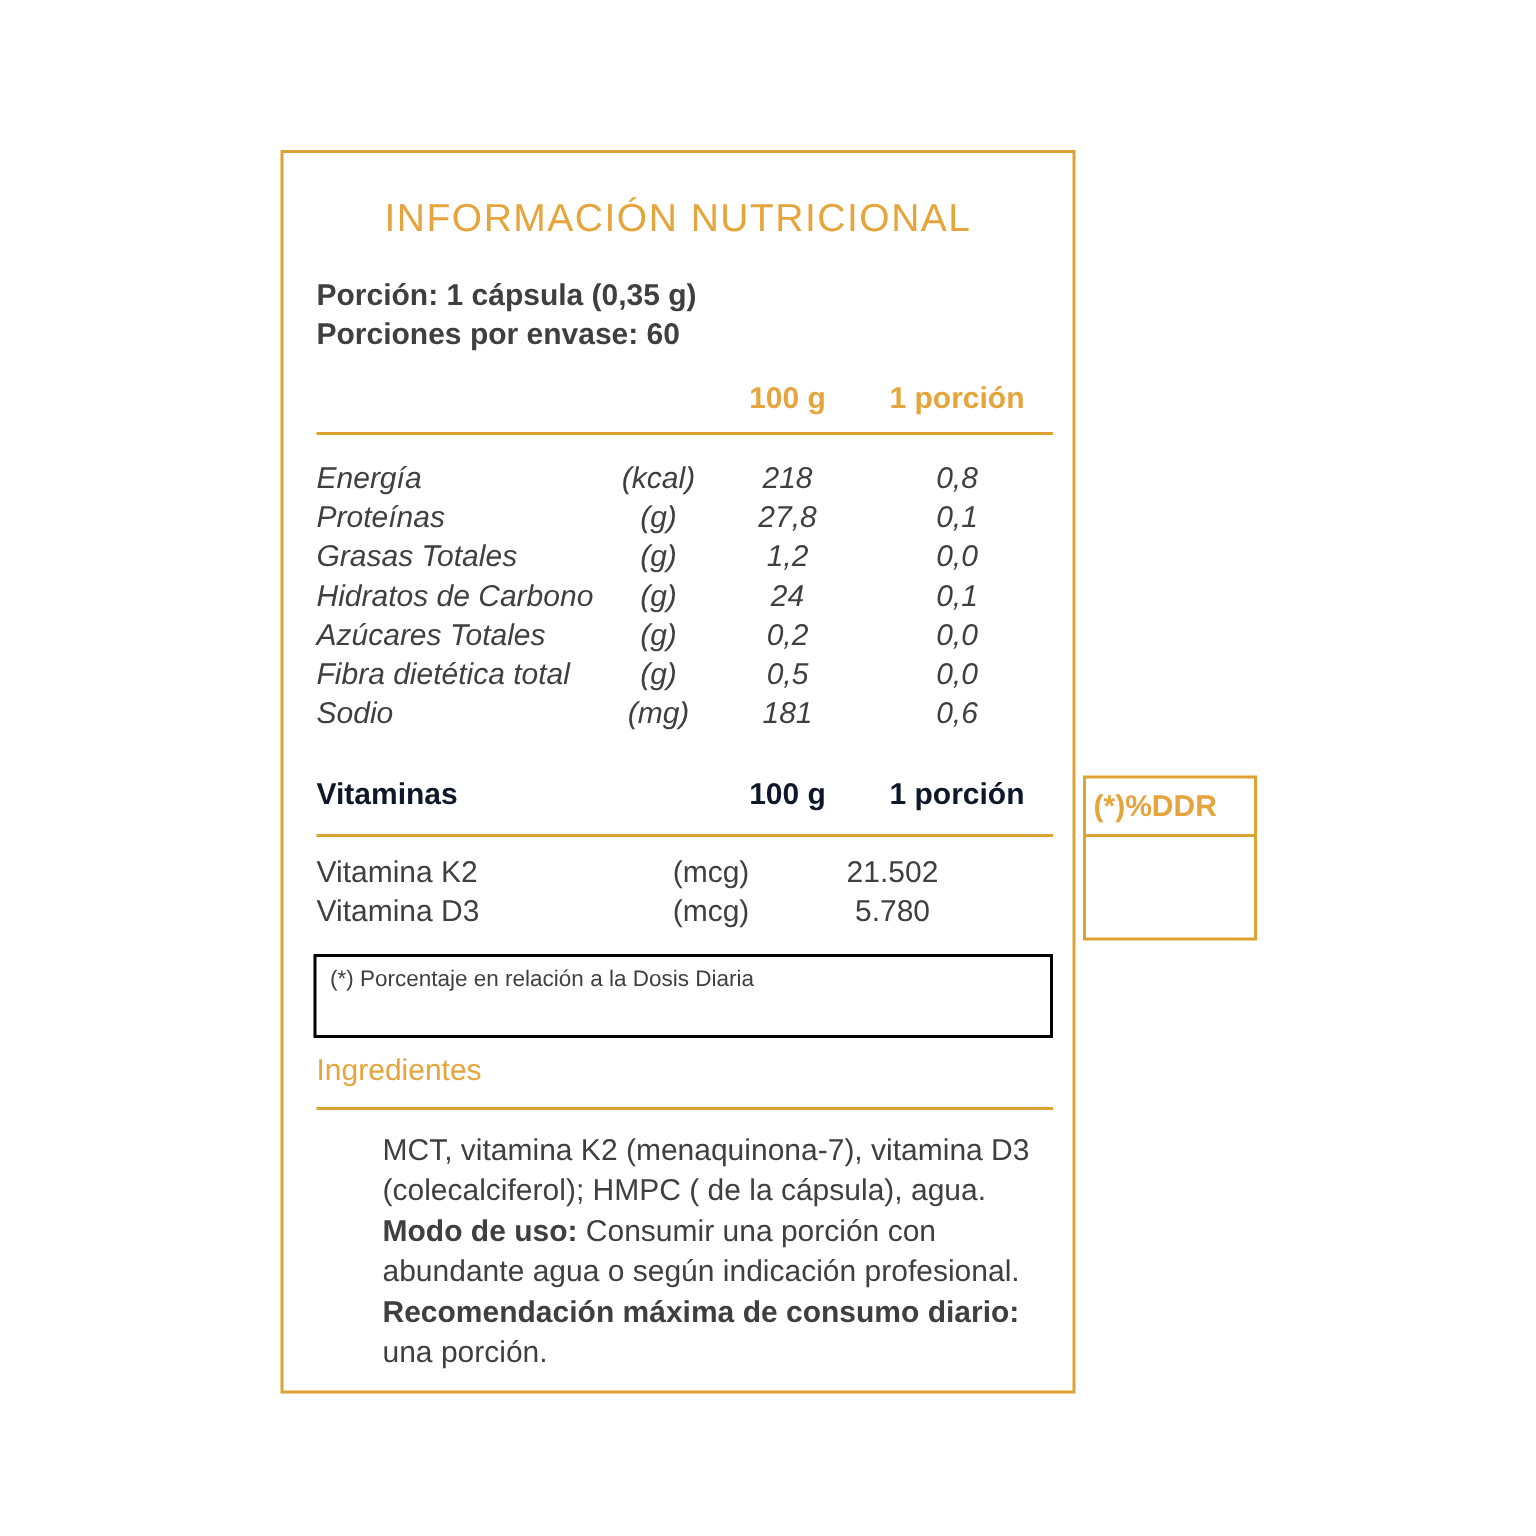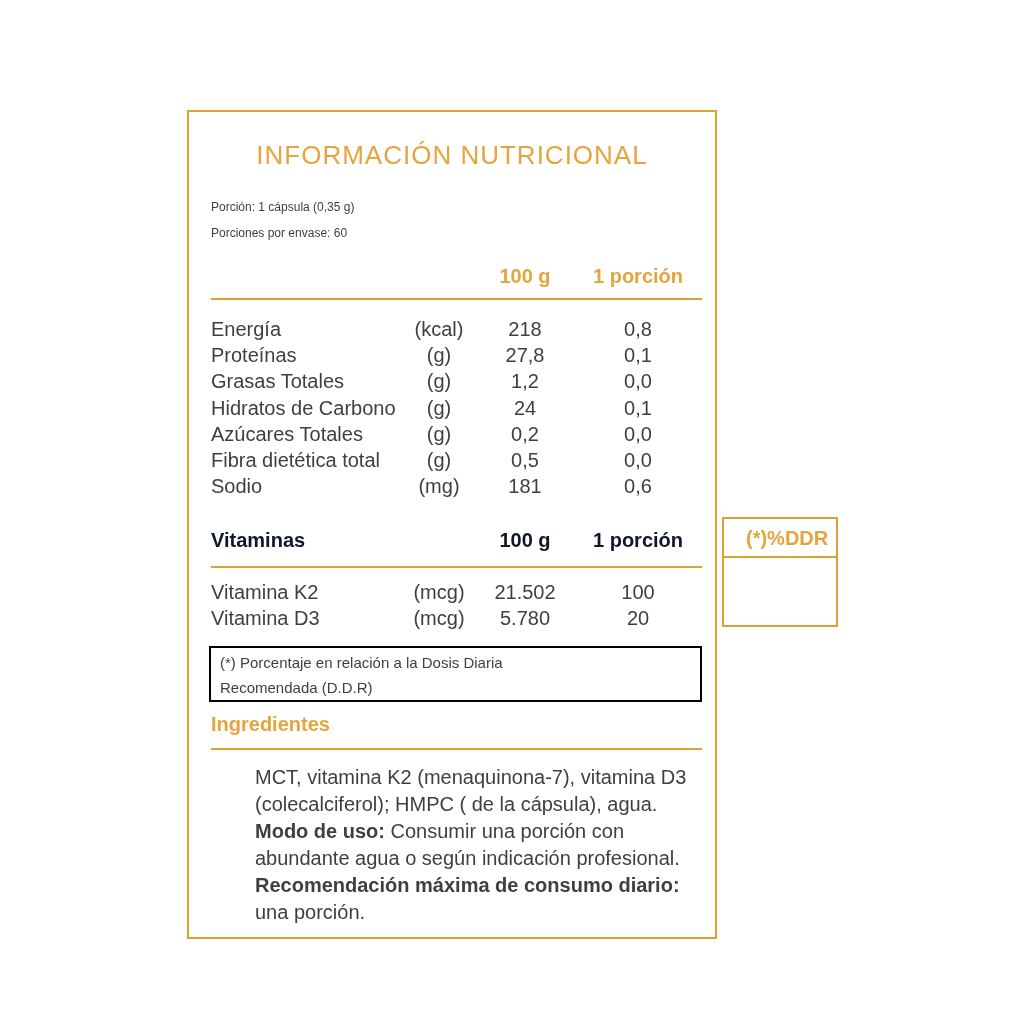--- a/index.html
+++ b/index.html
@@ -3,74 +3,74 @@
 <meta charset="utf-8">
 <style>
   html,body{margin:0;padding:0;background:#ffffff;}
   .page{
     position:relative;width:1024px;height:1024px;background:#ffffff;
     font-family:"Liberation Sans", sans-serif;color:#3F3F3F;overflow:hidden;
   }
   .bold{font-weight:bold;}
 
   .main-box{
-    position:absolute;left:187px;top:110px;width:530px;height:829px;
+    position:absolute;left:187px;top:100px;width:530px;height:829px;
     border:2px solid #DDA232;box-sizing:border-box;background:#ffffff;
   }
   .label-title{
     position:absolute;left:0;top:28px;width:100%;text-align:center;
     font-size:26px;letter-spacing:1px;color:#E5A53C;font-weight:400;
   }
   .serving-info{
     position:absolute;left:22px;top:82px;width:470px;
-    font-size:12px;line-height:26px;
+    font-size:20px;line-height:26px;font-weight:bold;
   }
   .grid-row{
     display:grid;grid-template-columns:194px 68px 104px 122px;
     width:488px;font-size:20px;
   }
   .grid-row .c-unit,.grid-row .c-100g,.grid-row .c-serv{text-align:center;}
   .header-row{
     position:absolute;left:22px;top:152px;line-height:24px;
     color:#E5A53C;font-weight:bold;
   }
   .sep{
     position:absolute;left:22px;width:491px;height:2px;background:#DDA232;
   }
   .sep-1{top:186px;}
   .sep-2{top:454px;}
   .sep-3{top:636px;}
   .nutri-table{position:absolute;left:22px;top:204px;}
-  .nutri-table .grid-row{line-height:26.2px;}
+  .nutri-table .grid-row{line-height:26.2px;font-style:italic;}
   .vit-header{
     position:absolute;left:22px;top:416px;line-height:24px;
     color:#0f172a;font-weight:bold;
   }
   .vit-table{position:absolute;left:22px;top:467px;}
-  .vit-table .grid-row{line-height:26px;}
+  .vit-table .grid-row{line-height:26px;gap:35px;}
 
   .ddr-box{
     position:absolute;left:722px;top:517px;width:116px;height:110px;
     border:2px solid #DDA232;box-sizing:border-box;background:#ffffff;
   }
   .ddr-header{
     height:39px;border-bottom:2px solid #DDA232;box-sizing:border-box;
-    line-height:38px;padding-left:22px;
+    line-height:38px;padding-left:5px;
     color:#E5A53C;font-weight:bold;font-size:20px;
   }
   .ddr-values{padding-top:11px;text-align:center;font-size:20px;line-height:25.5px;}
 
   .footnote-box{
     position:absolute;left:20px;top:534px;width:493px;height:56px;
     border:2px solid #000000;box-sizing:border-box;
     padding:2px 9px;font-size:15px;line-height:25px;
   }
   .ingredients-heading{
     position:absolute;left:22px;top:600px;line-height:24px;
-    color:#E5A53C;font-weight:bold;font-size:20px;
+    color:#E5A53C;font-weight:normal;font-size:20px;
   }
   .ingredients-text{
     position:absolute;left:22px;top:652px;width:494px;
     font-size:20px;line-height:27px;margin-left:44px;
   }
 </style>
 </head>
 <body>
 
 <div class="page">
@@ -157,21 +157,20 @@
         <div class="grid-row">
         <div class="c-label">Vitamina D3</div>
         <div class="c-unit">(mcg)</div>
         <div class="c-100g">5.780</div>
         <div class="c-serv">20</div>
       </div>
       </div>
 
     <div class="footnote-box">
       <div>(*) Porcentaje en relación a la Dosis Diaria</div>
-      <div>Recomendada (D.D.R)</div>
     </div>
 
     <div class="ingredients-heading">Ingredientes</div>
 
     <div class="sep sep-3"></div>
 
     <div class="ingredients-text">
         <div><span>MCT, vitamina K2 (menaquinona-7), vitamina D3</span></div>
         <div><span>(colecalciferol); HMPC ( de la cápsula), agua.</span></div>
         <div><span class="bold">Modo de uso:</span><span> Consumir una porción con</span></div>

